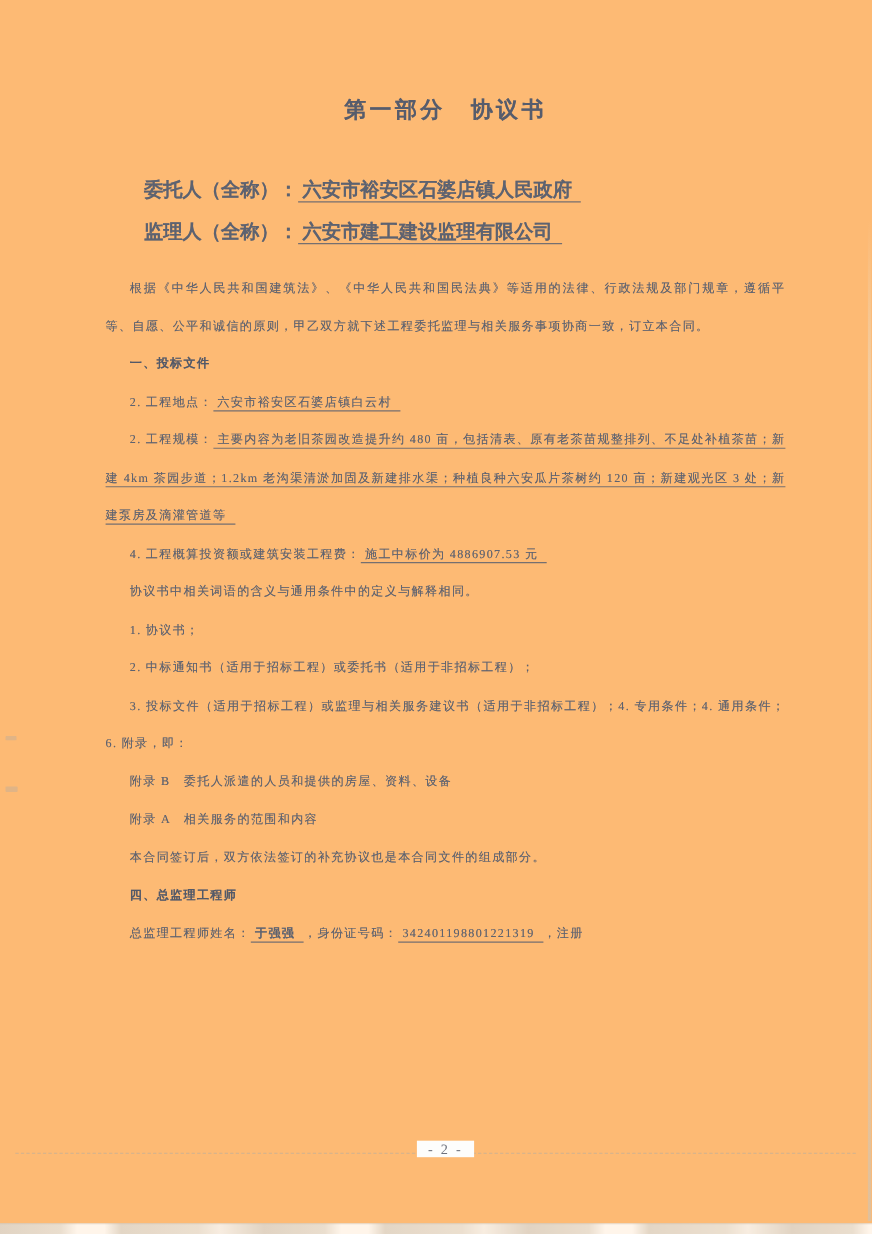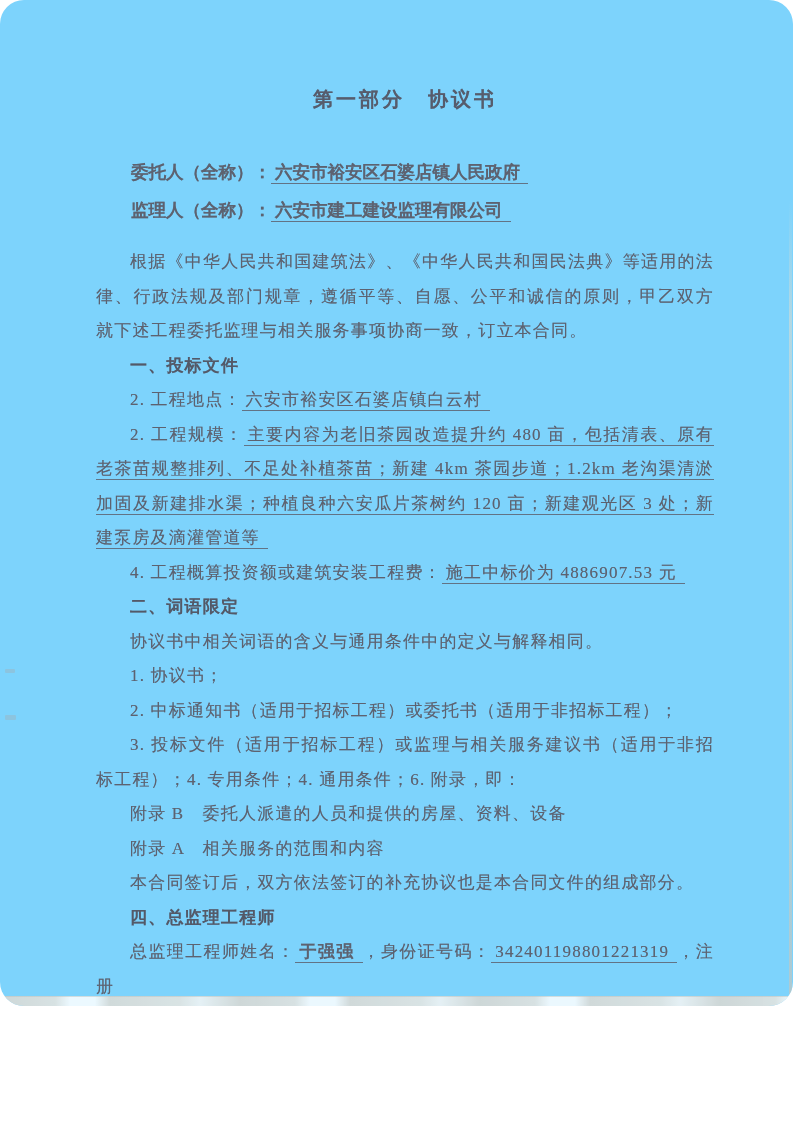--- a/index.html
+++ b/index.html
@@ -1,24 +1,23 @@
 <!DOCTYPE html>
 <html><head>
 <meta charset="utf-8">
 <style>
   html, body { margin: 0; padding: 0; }
   .scan-page {
     position: relative;
     width: 793px;
-    height: 1006px;
-    background: #7dd3fc;
+    height: 1122px;
+    background: #fdba74;
     overflow: hidden;
     font-family: "Liberation Serif", "DejaVu Serif", serif;
     color: #5d6270;
-    border-radius: 24px;
   }
   .content {
     position: absolute;
     left: 96px;
     top: 0;
     width: 618px;
   }
   .doc-title {
     margin: 86px 0 0 0;
     text-align: center;
@@ -31,21 +30,21 @@
   .parties {
     margin-top: 40px;
     font-size: 17.5px;
     line-height: 38px;
     font-weight: 600;
     text-shadow: 0 0 0.6px rgba(93,98,112,0.55);
   }
   .party-line { text-indent: 2em; white-space: nowrap; }
   .body-text {
     margin-top: 16px;
-    font-size: 17px;
+    font-size: 11px;
     line-height: 34.5px;
     letter-spacing: 1.2px;
     text-shadow: 0 0 0.6px rgba(93,98,112,0.5);
   }
   .body-text p { margin: 0; text-align: justify; }
   .indent { text-indent: 2em; }
   .heading { font-weight: bold; color: #535968; }
   .u {
     border-bottom: 1px solid rgba(93,98,112,0.85);
     padding: 0 8px 1px 4px;
@@ -131,21 +130,20 @@
       </p>
 
       <p class="indent">
         <span>2. 工程规模：</span><span class="u">主要内容为老旧茶园改造提升约 480 亩，包括清表、原有老茶苗规整排列、不足处补植茶苗；新建 4km 茶园步道；1.2km 老沟渠清淤加固及新建排水渠；种植良种六安瓜片茶树约 120 亩；新建观光区 3 处；新建泵房及滴灌管道等</span>
       </p>
 
       <p class="indent">
         <span>4. 工程概算投资额或建筑安装工程费：</span><span class="u">施工中标价为 4886907.53 元</span>
       </p>
 
-      <p class="indent heading">二、词语限定</p>
       <p class="indent">协议书中相关词语的含义与通用条件中的定义与解释相同。</p>
 
       <p class="indent">1. 协议书；</p>
       <p class="indent">2. 中标通知书（适用于招标工程）或委托书（适用于非招标工程）；</p>
       <p class="indent">3. 投标文件（适用于招标工程）或监理与相关服务建议书（适用于非招标工程）；4. 专用条件；4. 通用条件；6. 附录，即：</p>
       <p class="indent">附录 B　委托人派遣的人员和提供的房屋、资料、设备</p>
       <p class="indent">附录 A　相关服务的范围和内容</p>
       <p class="indent">本合同签订后，双方依法签订的补充协议也是本合同文件的组成部分。</p>
 
       <p class="indent heading">四、总监理工程师</p>

